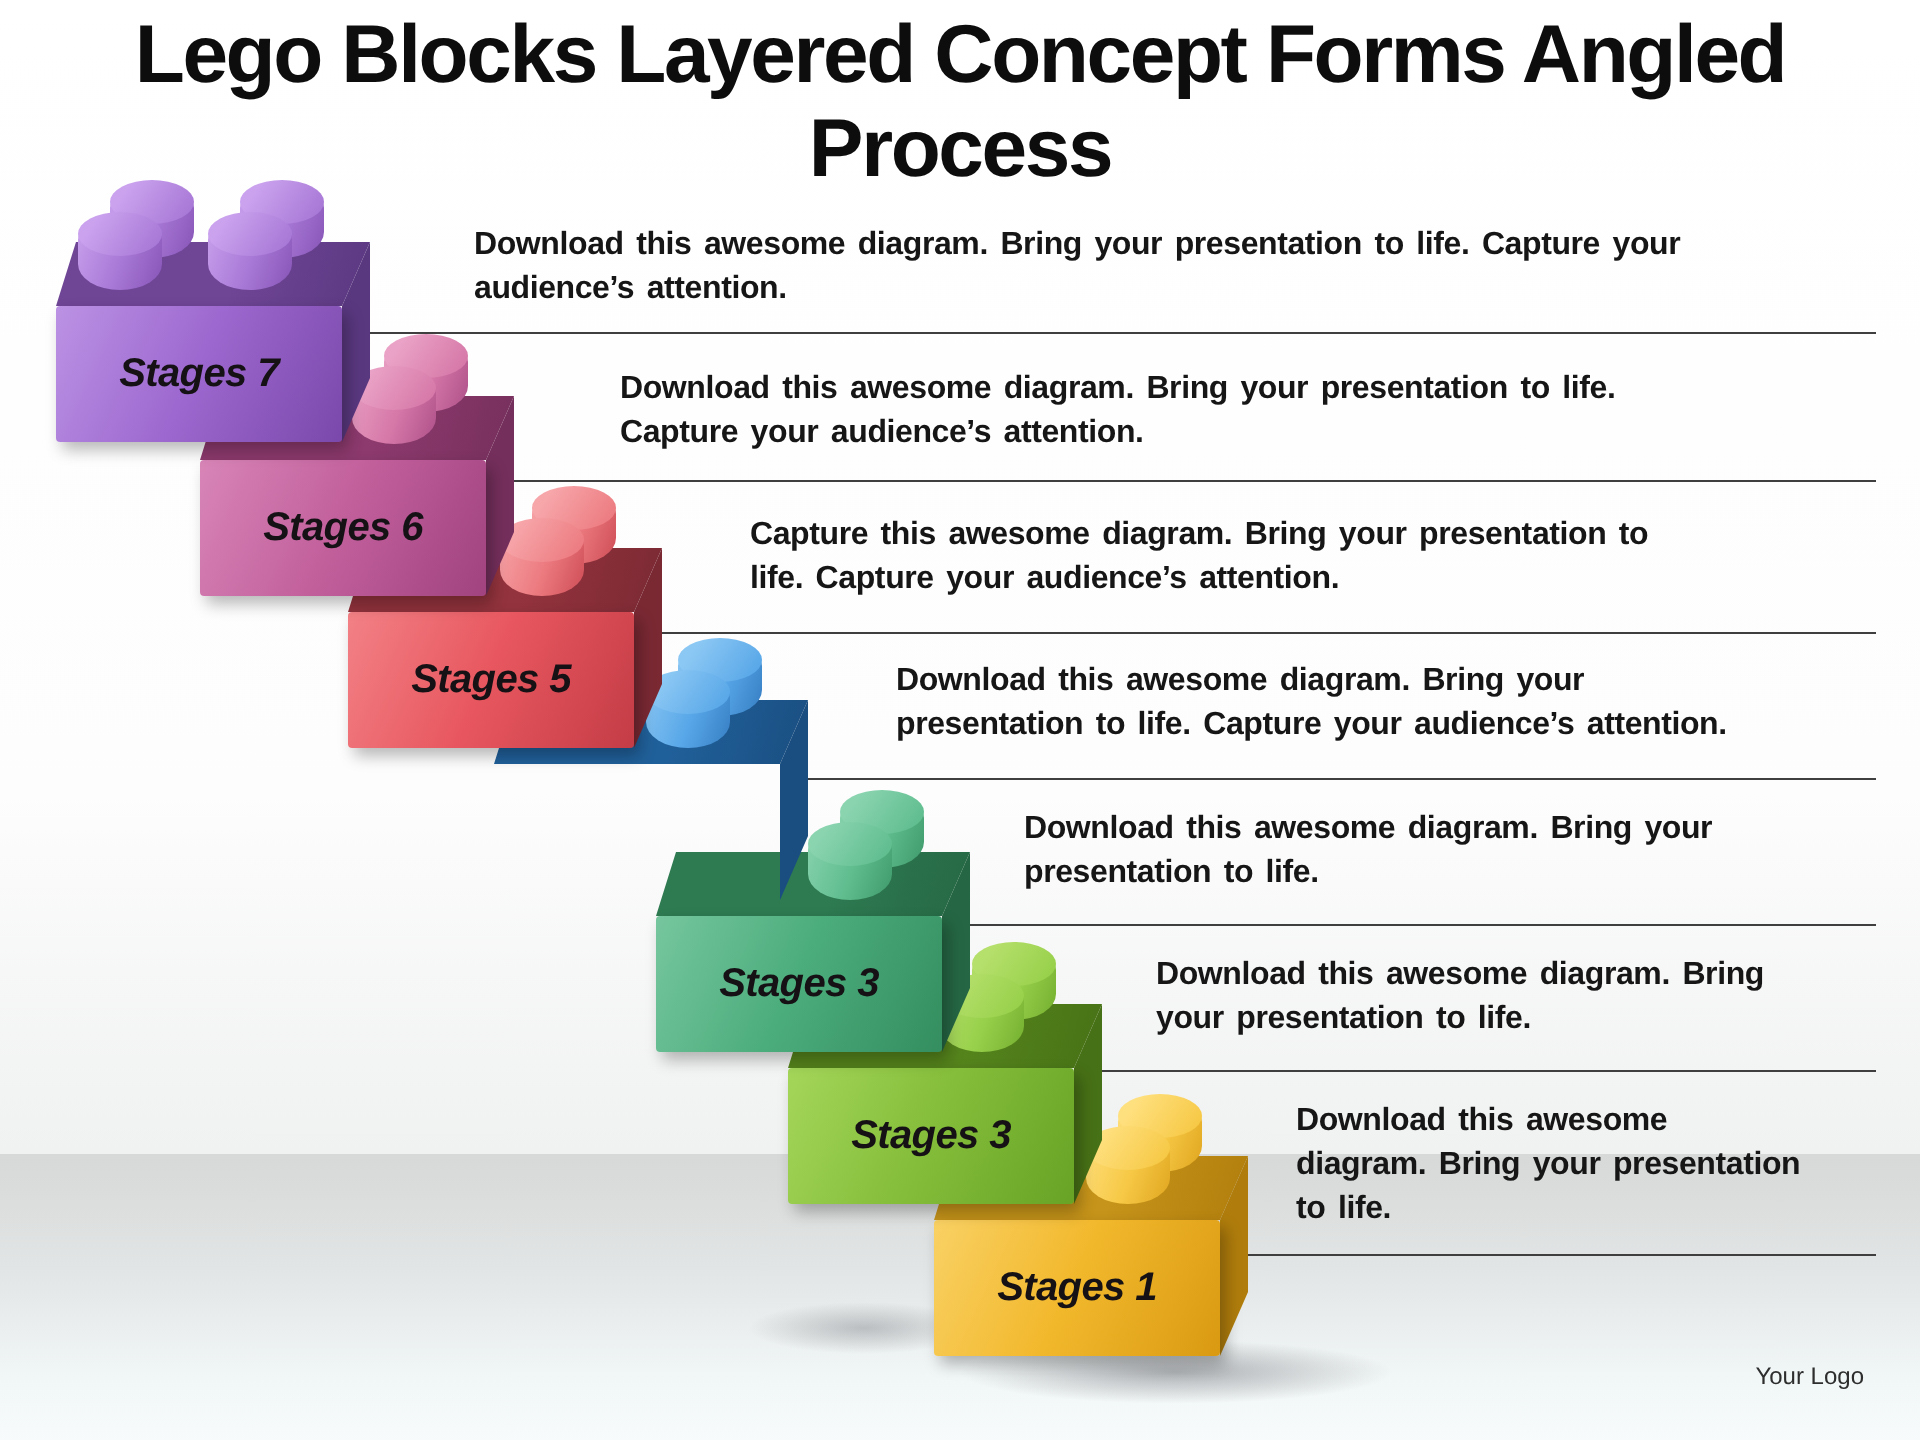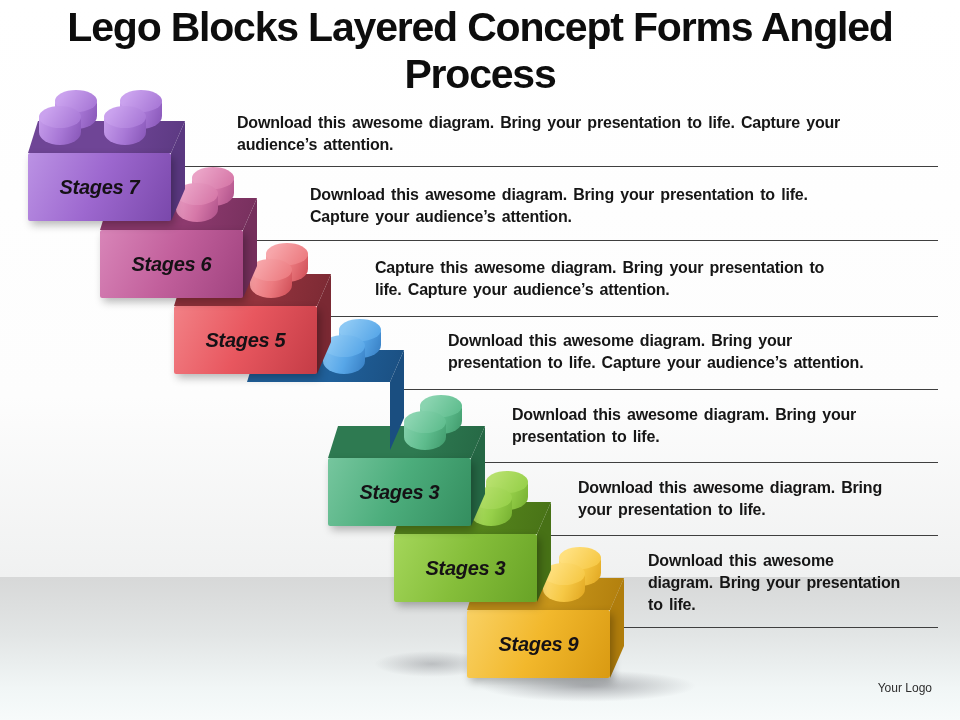--- a/index.html
+++ b/index.html
@@ -110,21 +110,21 @@
   <div class="brick stage-1" style="left:467px;top:548px">
     <div class="face-top"></div>
     <div class="stud" style="left:92px;top:0">
         <div class="cap"></div>
       </div>
     <div class="stud" style="left:76px;top:16px">
         <div class="cap"></div>
       </div>
     <div class="face-side"></div>
     <div class="face-front">
-      <span class="brick-label">Stages 9</span>
+      <span class="brick-label">Stages 1</span>
     </div>
   </div>
 
   <div class="brick stage-2" style="left:394px;top:472px">
     <div class="face-top"></div>
     <div class="stud" style="left:92px;top:0">
         <div class="cap"></div>
       </div>
     <div class="stud" style="left:76px;top:16px">
         <div class="cap"></div>

